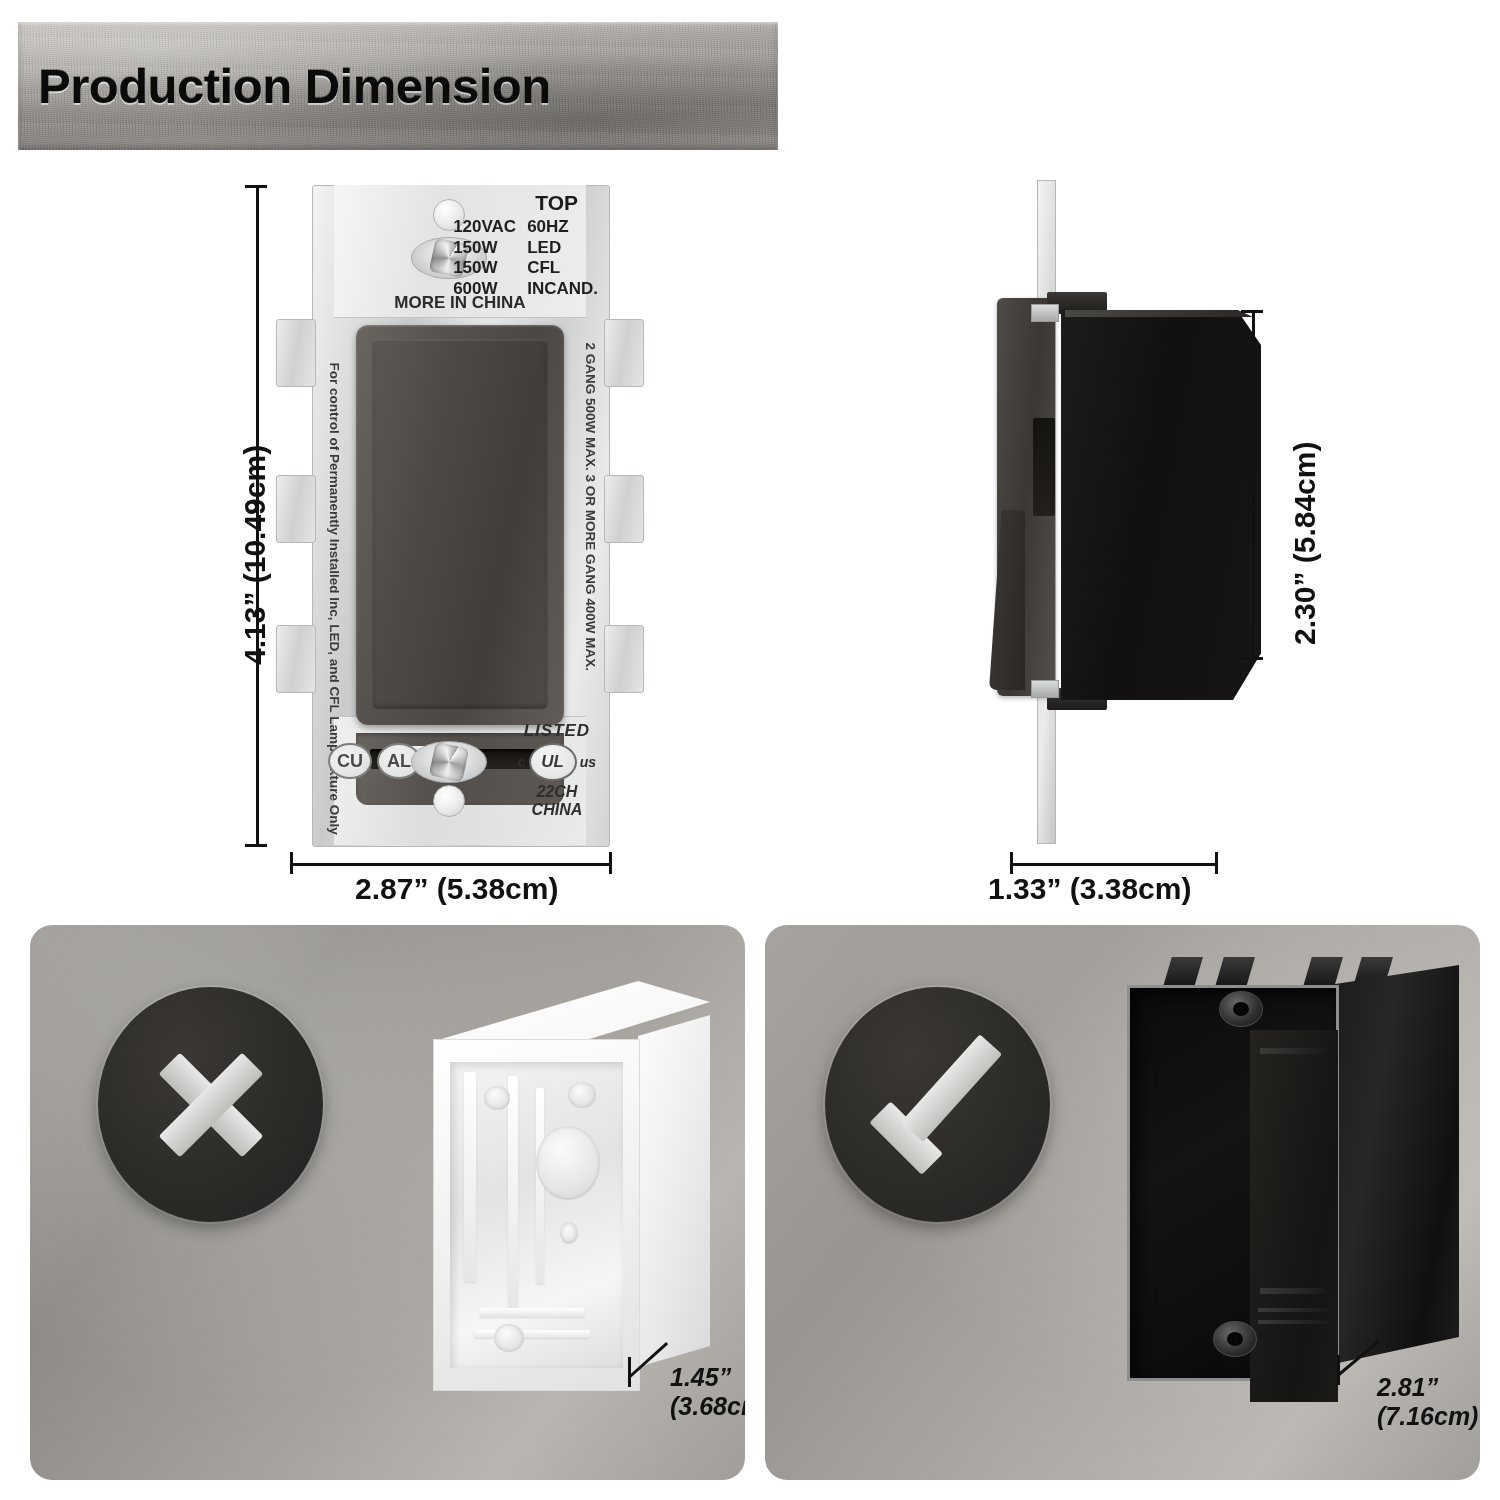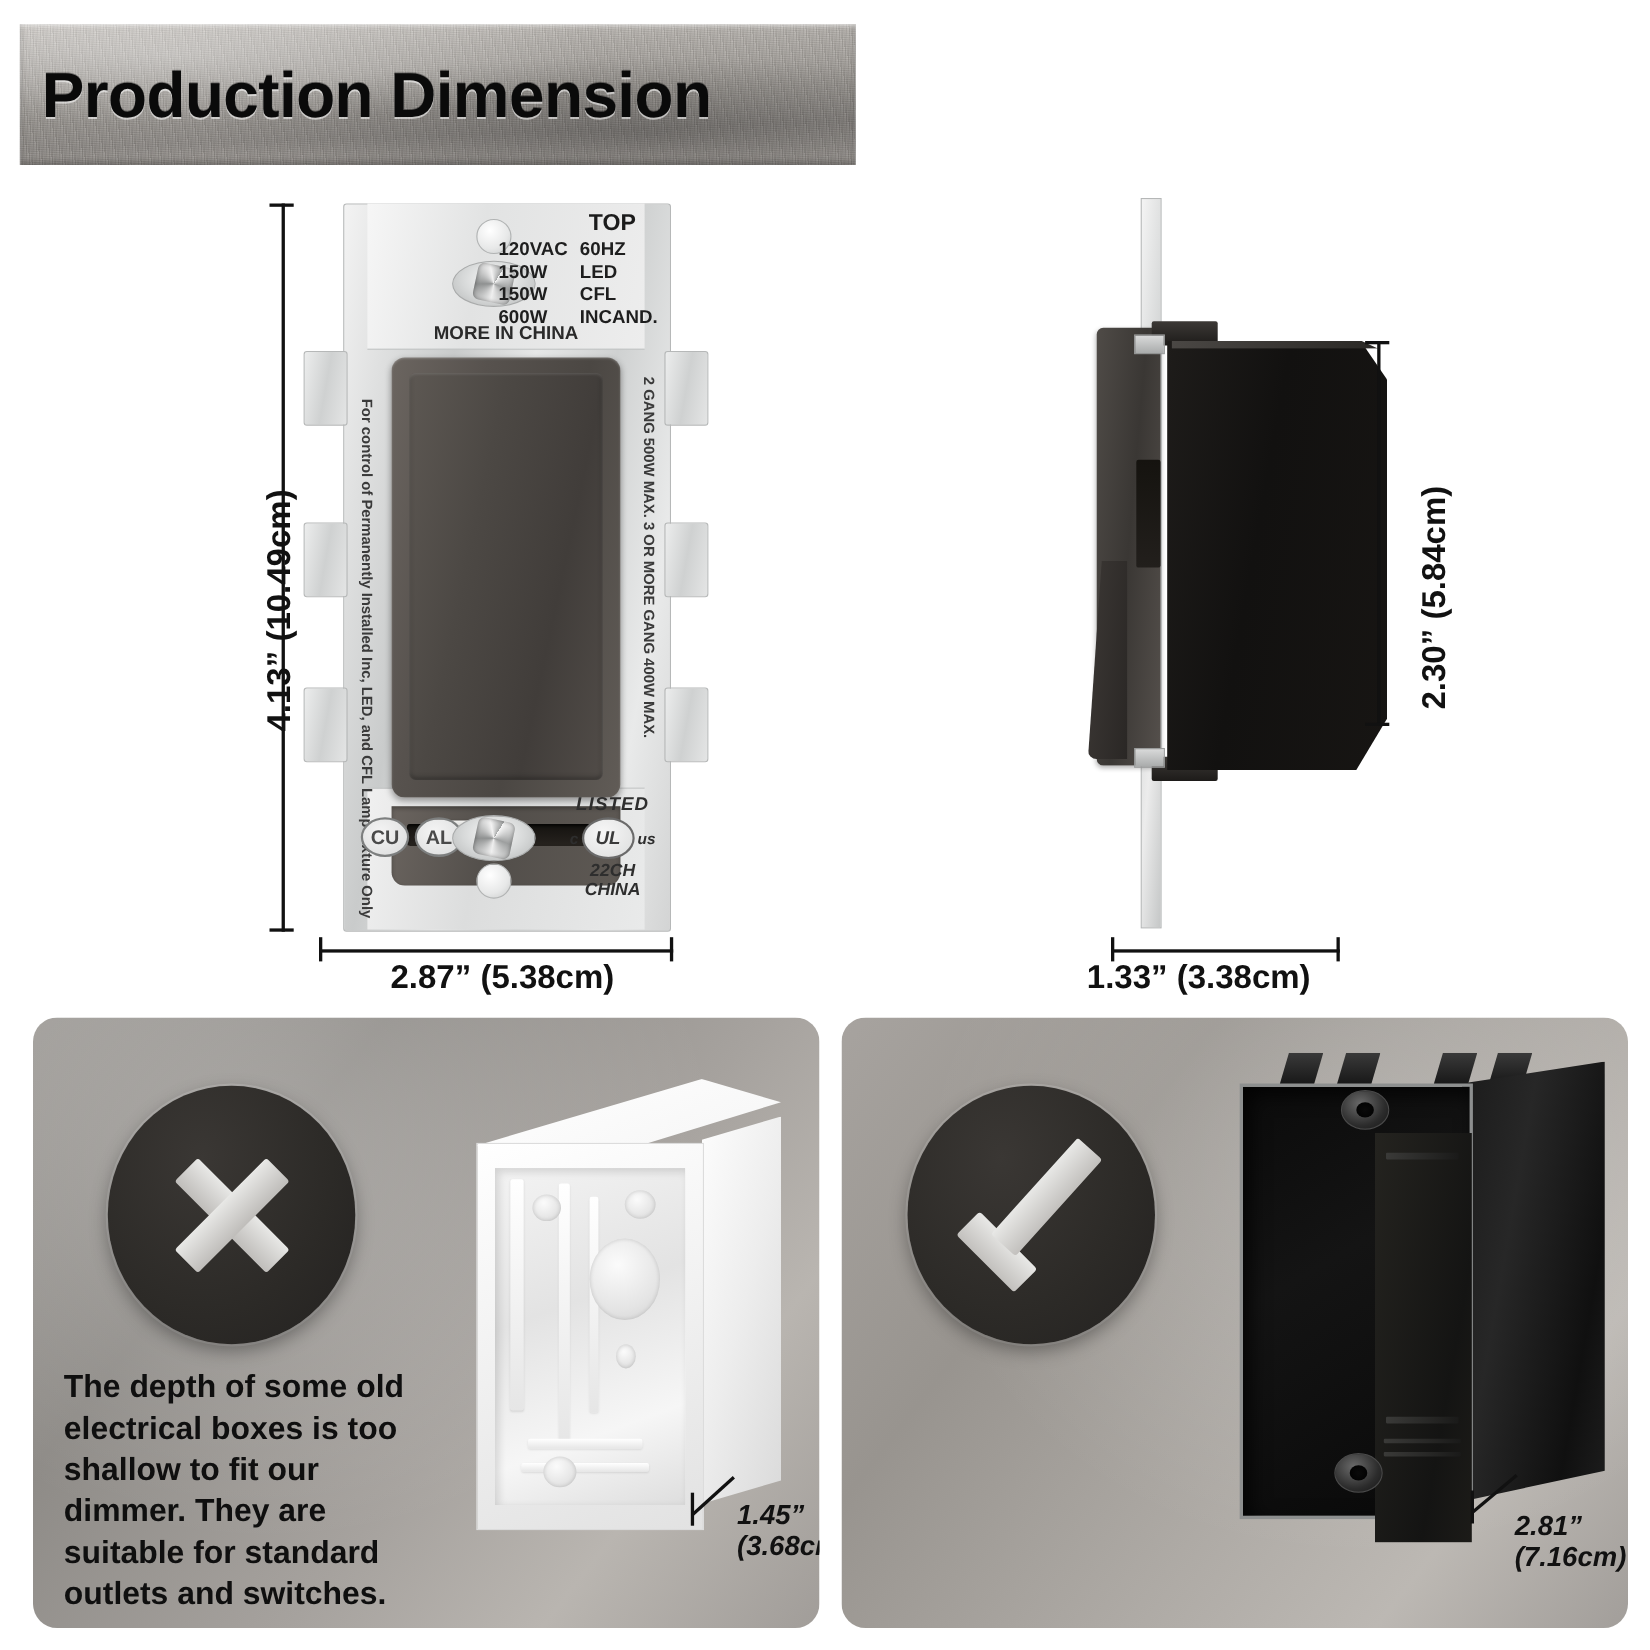--- a/index.html
+++ b/index.html
@@ -17,21 +17,21 @@
     background:
       radial-gradient(ellipse at 18% 22%, rgba(255,255,255,.30), rgba(255,255,255,0) 45%),
       radial-gradient(ellipse at 75% 78%, rgba(0,0,0,.22), rgba(0,0,0,0) 50%),
       repeating-linear-gradient(92deg, rgba(255,255,255,.10) 0px, rgba(0,0,0,.10) 1px, rgba(255,255,255,.07) 2px, rgba(0,0,0,.06) 3px),
       repeating-linear-gradient(3deg, rgba(255,255,255,.07) 0px, rgba(0,0,0,.07) 1px, rgba(255,255,255,.05) 2px),
       linear-gradient(178deg,#cfcbc6 0%,#b4b0ab 22%,#9b9792 52%,#8e8a86 74%,#a7a29d 100%);
     box-shadow:inset 0 2px 3px rgba(255,255,255,.45), inset 0 -3px 6px rgba(0,0,0,.28);
     display:flex;align-items:center;
   }
   .header-banner .title{
-    font-size:58px;font-weight:bold;color:#0a0a0a;
+    font-size:49px;font-weight:bold;color:#0a0a0a;
     letter-spacing:-0.5px;margin-left:20px;
     text-shadow:0 2px 0 rgba(255,255,255,.55), 0 -1px 0 rgba(0,0,0,.35);
     white-space:nowrap;
   }
 
   
   .top-section{position:absolute;left:0;top:160px;width:1500px;height:760px;}
 
   
   .front-view{position:absolute;left:300px;top:25px;width:320px;height:660px;}
@@ -475,21 +475,20 @@
     </div>
   </div>
 
   <div class="small-cap" style="left:598px;top:432px;"></div>
   <div class="diag-line" style="left:600px;top:450px;width:50px;transform:rotate(-42deg);"></div>
   <div class="small-dim" style="left:640px;top:438px;">
     <div>1.45”</div>
     <div>(3.68cm)</div>
   </div>
 
-  <div class="panel-text" style="left:28px;top:318px;width:330px;">The depth of some old electrical boxes is too shallow to fit our dimmer. They are suitable for standard outlets and switches.</div>
 </div>
 
 <div class="panel right">
 
   <div class="mark-circle" style="left:60px;top:62px;">
     <div class="check-glyph">
         <span></span>
         <span></span>
       </div>
   </div>

